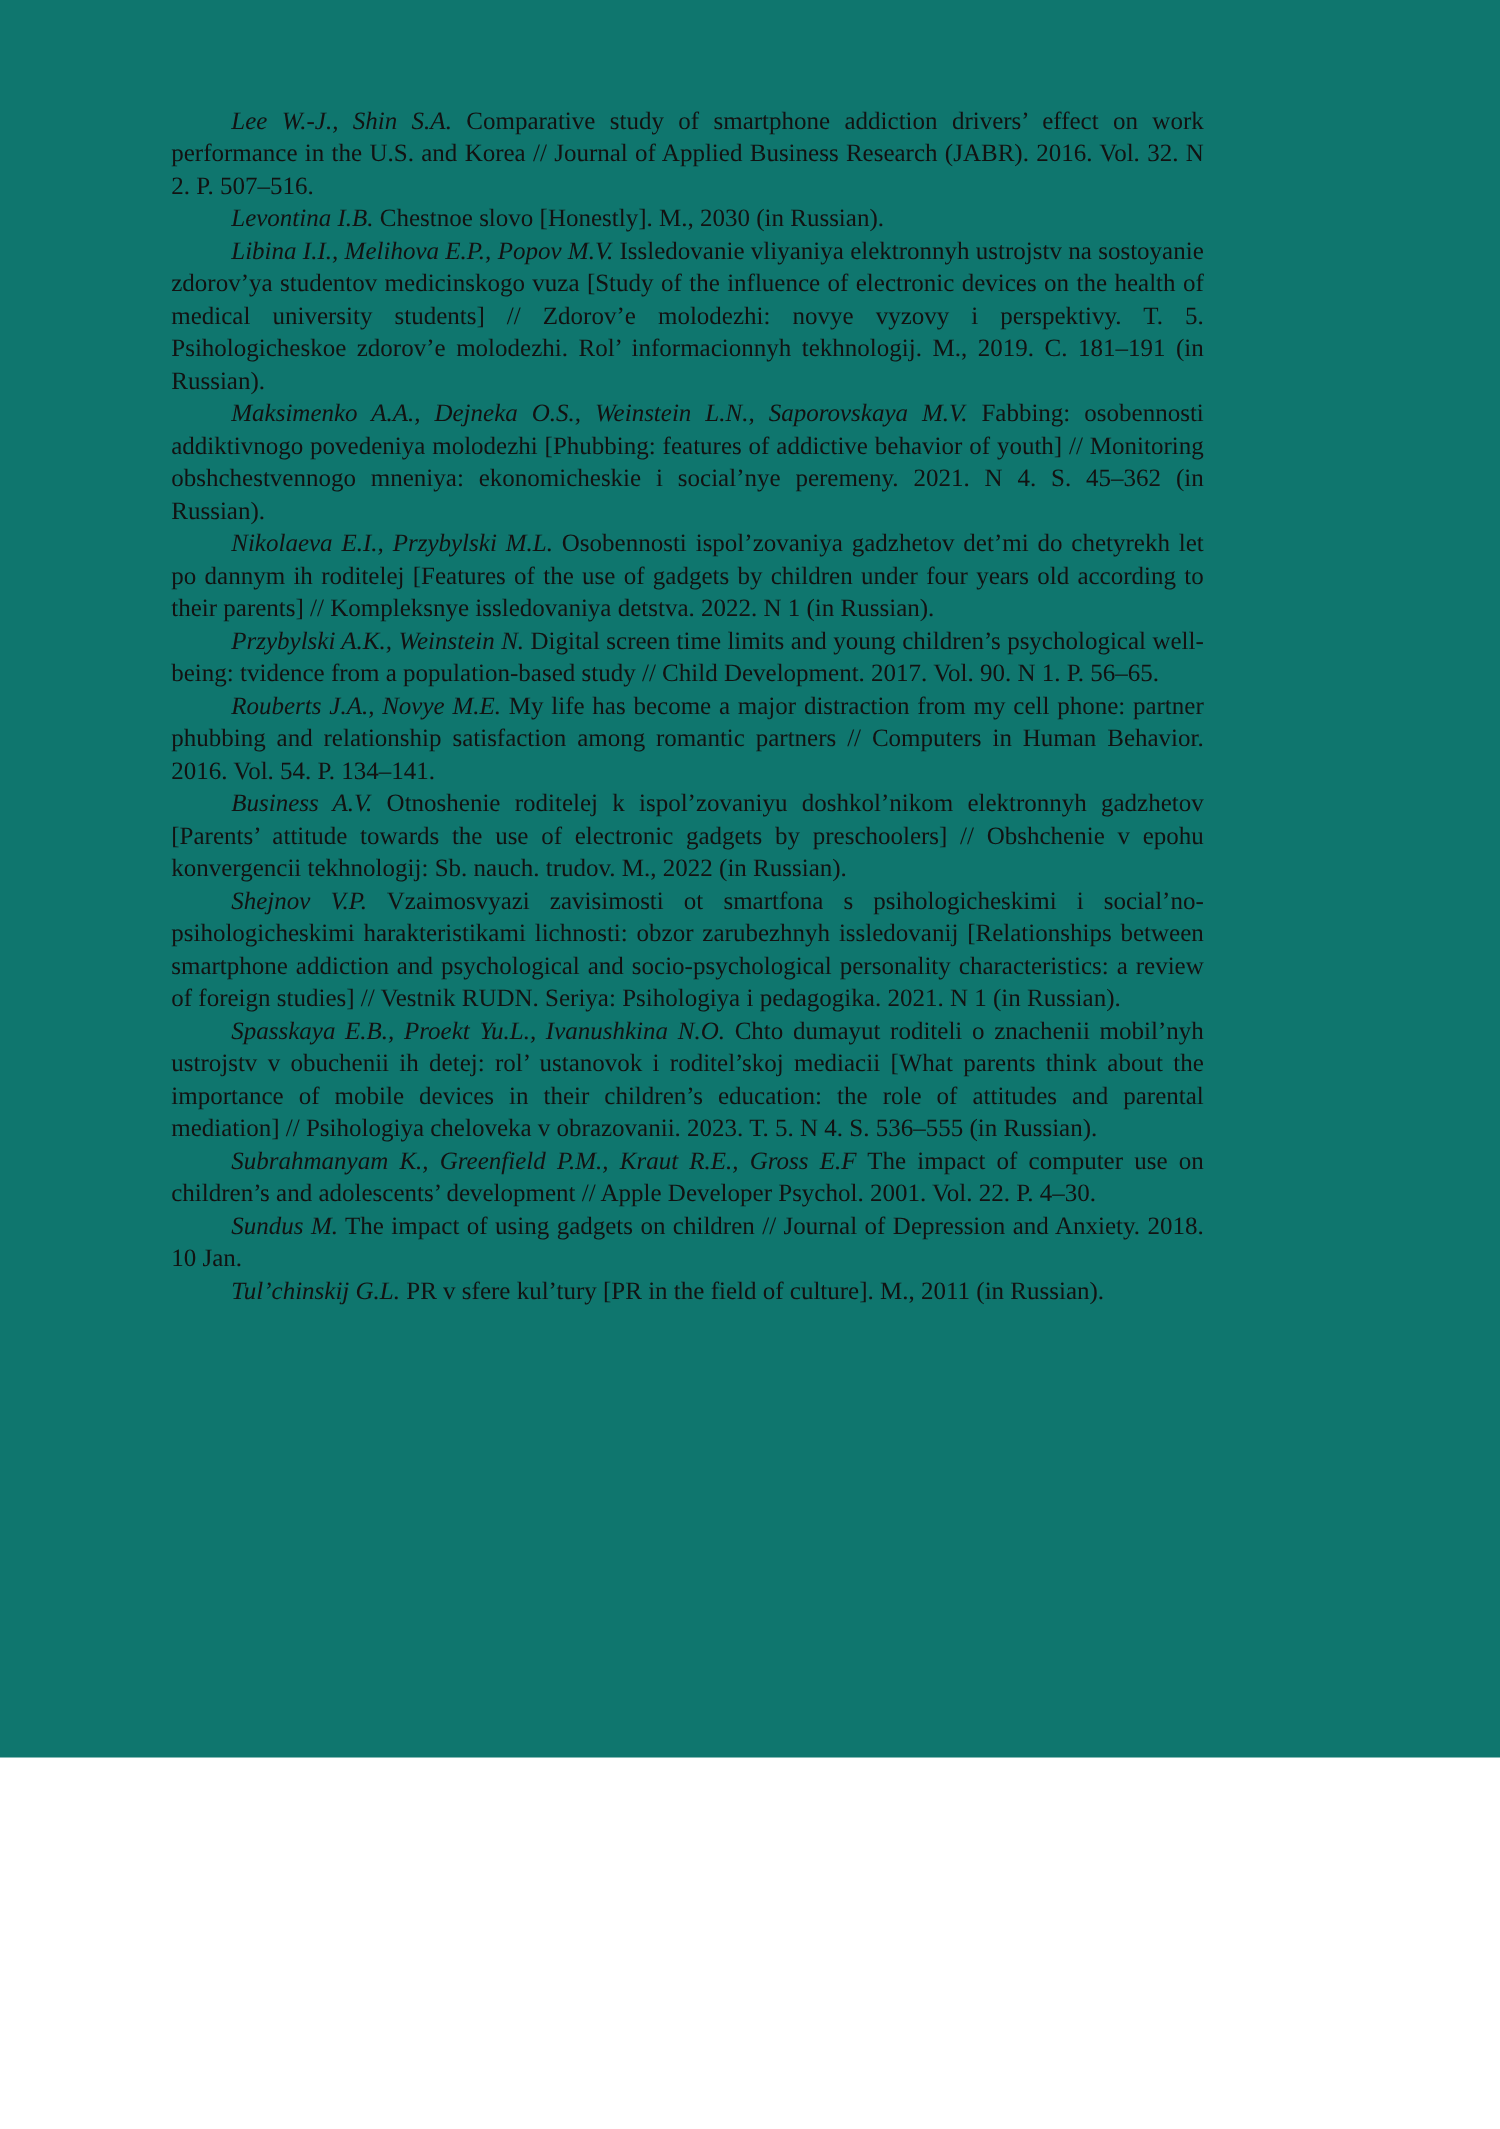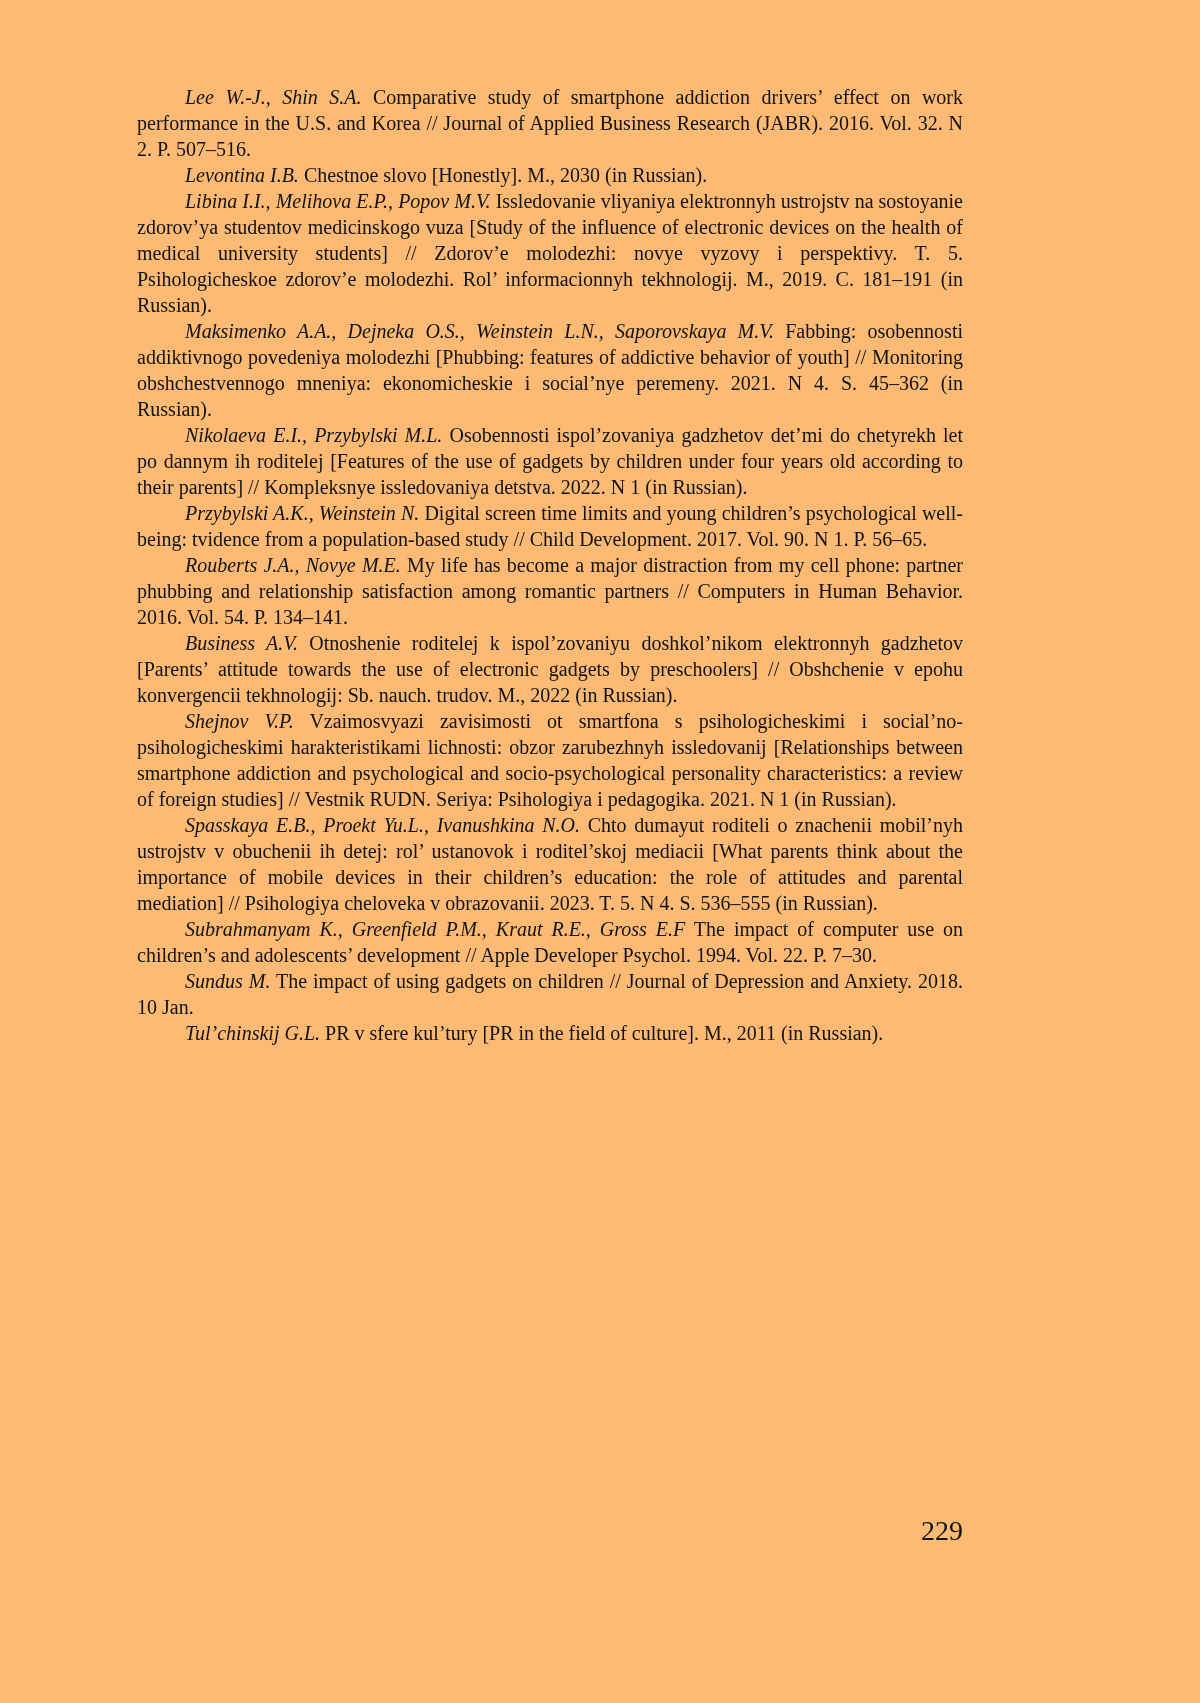--- a/index.html
+++ b/index.html
@@ -4,22 +4,22 @@
 <style>
   * { box-sizing: border-box; }
   html, body { margin: 0; padding: 0; }
   body {
     background: #ffffff;
     font-family: "Liberation Serif", "DejaVu Serif", serif;
   }
   .page {
     position: relative;
     width: 1200px;
-    height: 1703px;
-    background: #fdba74;
+    height: 1406px;
+    background: #0f766e;
     overflow: hidden;
     padding-left: 12px;
   }
   .content {
     position: absolute;
     left: 137px;
     top: 84px;
     width: 826px;
   }
   .ref {
@@ -52,18 +52,18 @@
       <p class="ref"><span class="authors">Lee W.-J., Shin S.A.</span> <span>Comparative study of smartphone addiction drivers’ effect on work performance in the U.S. and Korea // Journal of Applied Business Research (JABR). 2016. Vol. 32. N 2. P. 507–516.</span></p>
       <p class="ref"><span class="authors">Levontina I.B.</span> <span>Chestnoe slovo [Honestly]. M., 2030 (in Russian).</span></p>
       <p class="ref"><span class="authors">Libina I.I., Melihova E.P., Popov M.V.</span> <span>Issledovanie vliyaniya elektronnyh ustrojstv na sostoyanie zdorov’ya studentov medicinskogo vuza [Study of the influence of electronic devices on the health of medical university students] // Zdorov’e molodezhi: novye vyzovy i perspektivy. T. 5. Psihologicheskoe zdorov’e molodezhi. Rol’ informacionnyh tekhnologij. M., 2019. C. 181–191 (in Russian).</span></p>
       <p class="ref"><span class="authors">Maksimenko A.A., Dejneka O.S., Weinstein L.N., Saporovskaya M.V.</span> <span>Fabbing: osobennosti addiktivnogo povedeniya molodezhi [Phubbing: features of addictive behavior of youth] // Monitoring obshchestvennogo mneniya: ekonomicheskie i social’nye peremeny. 2021. N 4. S. 45–362 (in Russian).</span></p>
       <p class="ref"><span class="authors">Nikolaeva E.I., Przybylski M.L.</span> <span>Osobennosti ispol’zovaniya gadzhetov det’mi do chetyrekh let po dannym ih roditelej [Features of the use of gadgets by children under four years old according to their parents] // Kompleksnye issledovaniya detstva. 2022. N 1 (in Russian).</span></p>
       <p class="ref"><span class="authors">Przybylski A.K., Weinstein N.</span> <span>Digital screen time limits and young children’s psychological well-being: tvidence from a population-based study // Child Development. 2017. Vol. 90. N 1. P. 56–65.</span></p>
       <p class="ref"><span class="authors">Rouberts J.A., Novye M.E.</span> <span>My life has become a major distraction from my cell phone: partner phubbing and relationship satisfaction among romantic partners // Computers in Human Behavior. 2016. Vol. 54. P. 134–141.</span></p>
       <p class="ref"><span class="authors">Business A.V.</span> <span>Otnoshenie roditelej k ispol’zovaniyu doshkol’nikom elektronnyh gadzhetov [Parents’ attitude towards the use of electronic gadgets by preschoolers] // Obshchenie v epohu konvergencii tekhnologij: Sb. nauch. trudov. M., 2022 (in Russian).</span></p>
       <p class="ref"><span class="authors">Shejnov V.P.</span> <span>Vzaimosvyazi zavisimosti ot smartfona s psihologicheskimi i social’no-psihologicheskimi harakteristikami lichnosti: obzor zarubezhnyh issledovanij [Relationships between smartphone addiction and psychological and socio-psychological personality characteristics: a review of foreign studies] // Vestnik RUDN. Seriya: Psihologiya i pedagogika. 2021. N 1 (in Russian).</span></p>
       <p class="ref"><span class="authors">Spasskaya E.B., Proekt Yu.L., Ivanushkina N.O.</span> <span>Chto dumayut roditeli o znachenii mobil’nyh ustrojstv v obuchenii ih detej: rol’ ustanovok i roditel’skoj mediacii [What parents think about the importance of mobile devices in their children’s education: the role of attitudes and parental mediation] // Psihologiya cheloveka v obrazovanii. 2023. T. 5. N 4. S. 536–555 (in Russian).</span></p>
-      <p class="ref"><span class="authors">Subrahmanyam K., Greenfield P.M., Kraut R.E., Gross E.F</span> <span>The impact of computer use on children’s and adolescents’ development // Apple Developer Psychol. 1994. Vol. 22. P. 7–30.</span></p>
+      <p class="ref"><span class="authors">Subrahmanyam K., Greenfield P.M., Kraut R.E., Gross E.F</span> <span>The impact of computer use on children’s and adolescents’ development // Apple Developer Psychol. 2001. Vol. 22. P. 4–30.</span></p>
       <p class="ref"><span class="authors">Sundus M.</span> <span>The impact of using gadgets on children // Journal of Depression and Anxiety. 2018. 10 Jan.</span></p>
       <p class="ref"><span class="authors">Tul’chinskij G.L.</span> <span>PR v sfere kul’tury [PR in the field of culture]. M., 2011 (in Russian).</span></p>
     </div>
   <div class="page-number">229</div>
 </div>
 
 </body></html>

